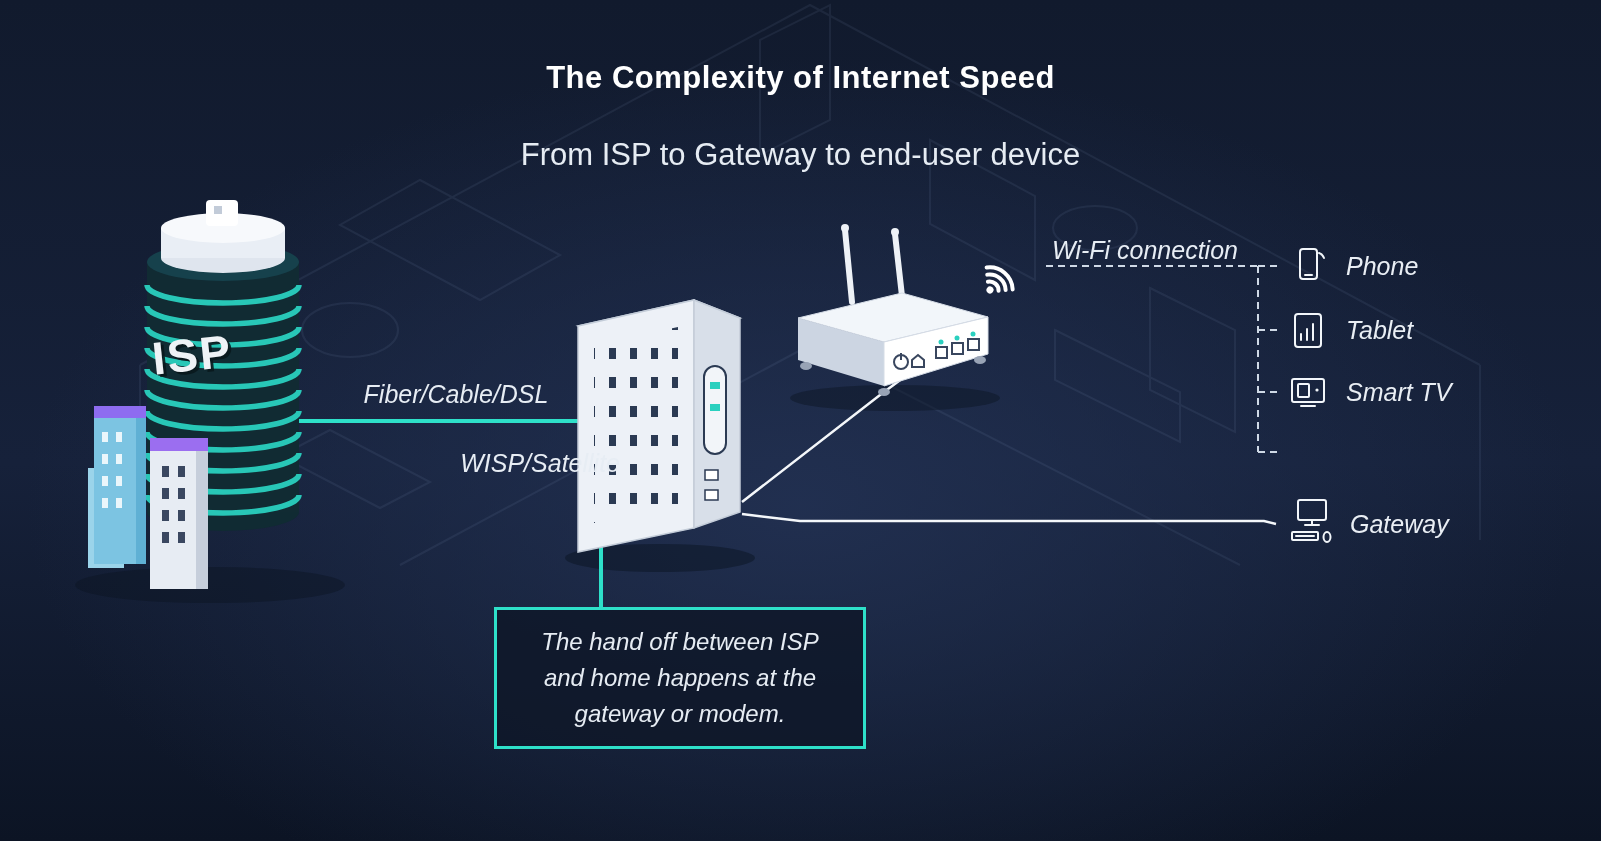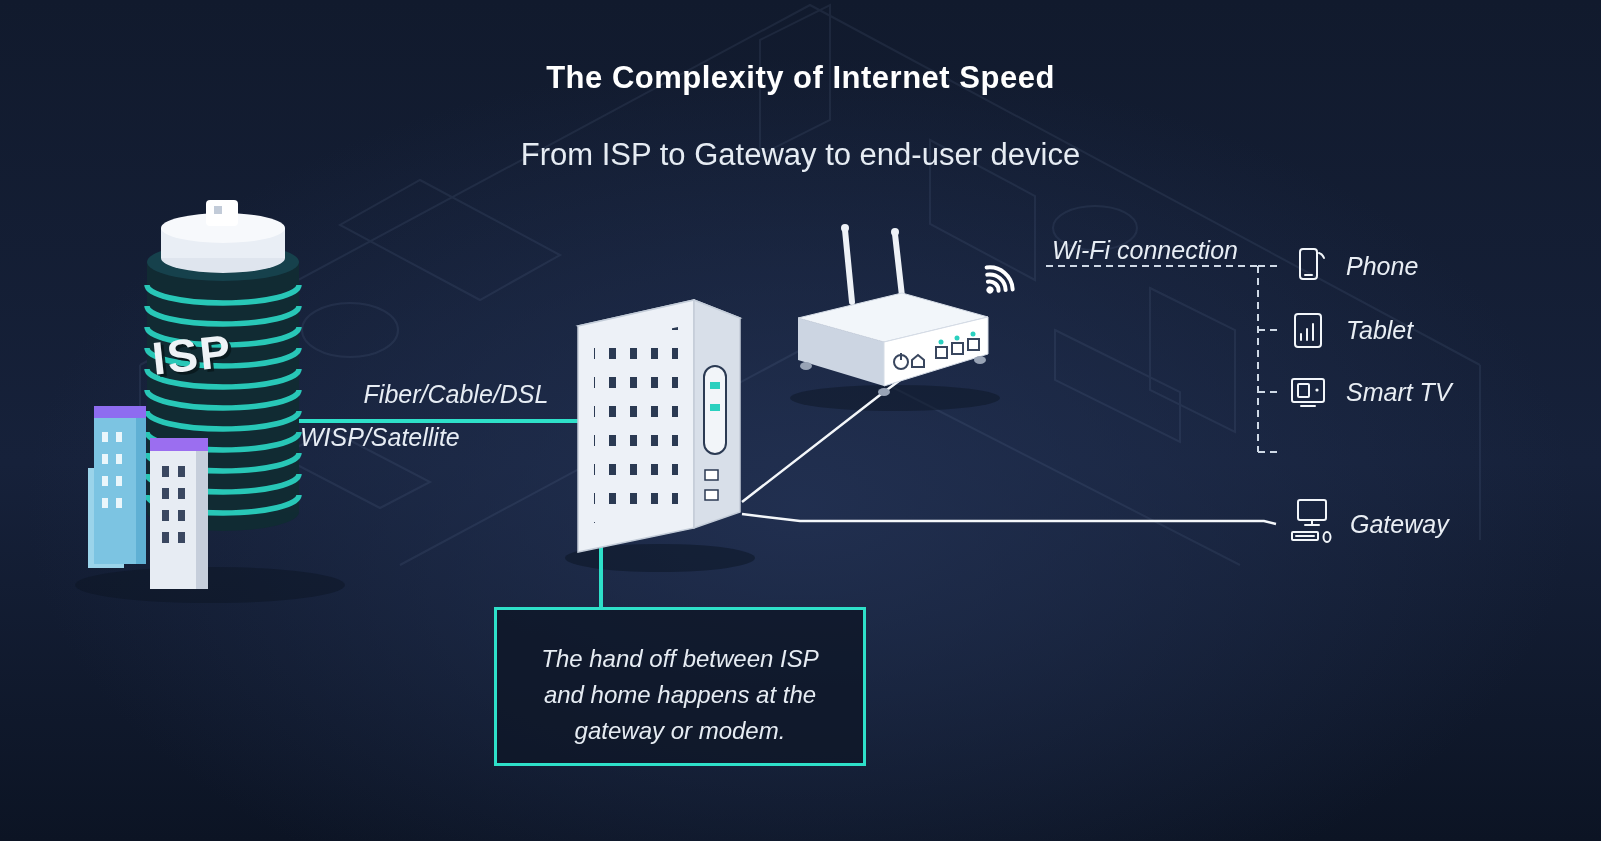--- a/index.html
+++ b/index.html
@@ -10,30 +10,30 @@
       radial-gradient(1250px 720px at 50% 60%, rgba(35,50,84,.85) 0%, rgba(35,50,84,0) 62%),
       linear-gradient(180deg,#111a2d 0%,#16213a 55%,#0c1424 100%);
     background-color:#131c30;
   }
   .scene{position:absolute;inset:0;z-index:1;}
   .txt{position:absolute;z-index:3;}
   .title{top:60px;left:0;width:100%;text-align:center;font-size:31px;font-weight:700;letter-spacing:.5px;color:#ffffff;}
   .subtitle{top:137px;left:0;width:100%;text-align:center;font-size:31px;font-weight:400;color:#e6ecf3;}
   .conn-label{font-style:italic;font-size:25px;color:#e7edf4;}
   .fiber{left:316px;top:380px;width:280px;text-align:center;}
-  .wisp{left:300px;top:423px;width:280px;text-align:left;}
+  .wisp{left:300px;top:449px;width:280px;text-align:right;padding-left:40px;}
   .wifi-label{left:1052px;top:236px;}
   .wired-label{left:988px;top:484px;}
   .isp-label{
     left:152px;top:326px;width:110px;font-size:46px;font-weight:800;letter-spacing:2px;
     transform:rotate(-6deg);color:#eef2f6;z-index:3;
     text-shadow:3px 3px 0 rgba(9,24,29,.9), 1px 1px 0 rgba(9,24,29,.9);
   }
   .callout{
-    position:absolute;left:494px;top:607px;width:372px;height:159px;z-index:3;
+    position:absolute;left:494px;top:607px;width:372px;height:142px;z-index:3;
     border:3px solid #2ee0c9;background:rgba(15,23,40,.82);
     display:flex;align-items:flex-end;justify-content:center;box-sizing:border-box;padding:14px 22px;
   }
   .callout-text{font-style:italic;font-size:24px;line-height:36px;text-align:center;color:#e6ecf3;}
   .device{position:absolute;left:1286px;display:flex;align-items:center;gap:16px;z-index:3;}
   .device-label{font-style:italic;font-size:25px;color:#e9eef4;white-space:nowrap;}
   .device svg{display:block;}
 </style>
 </head>
 <body>

